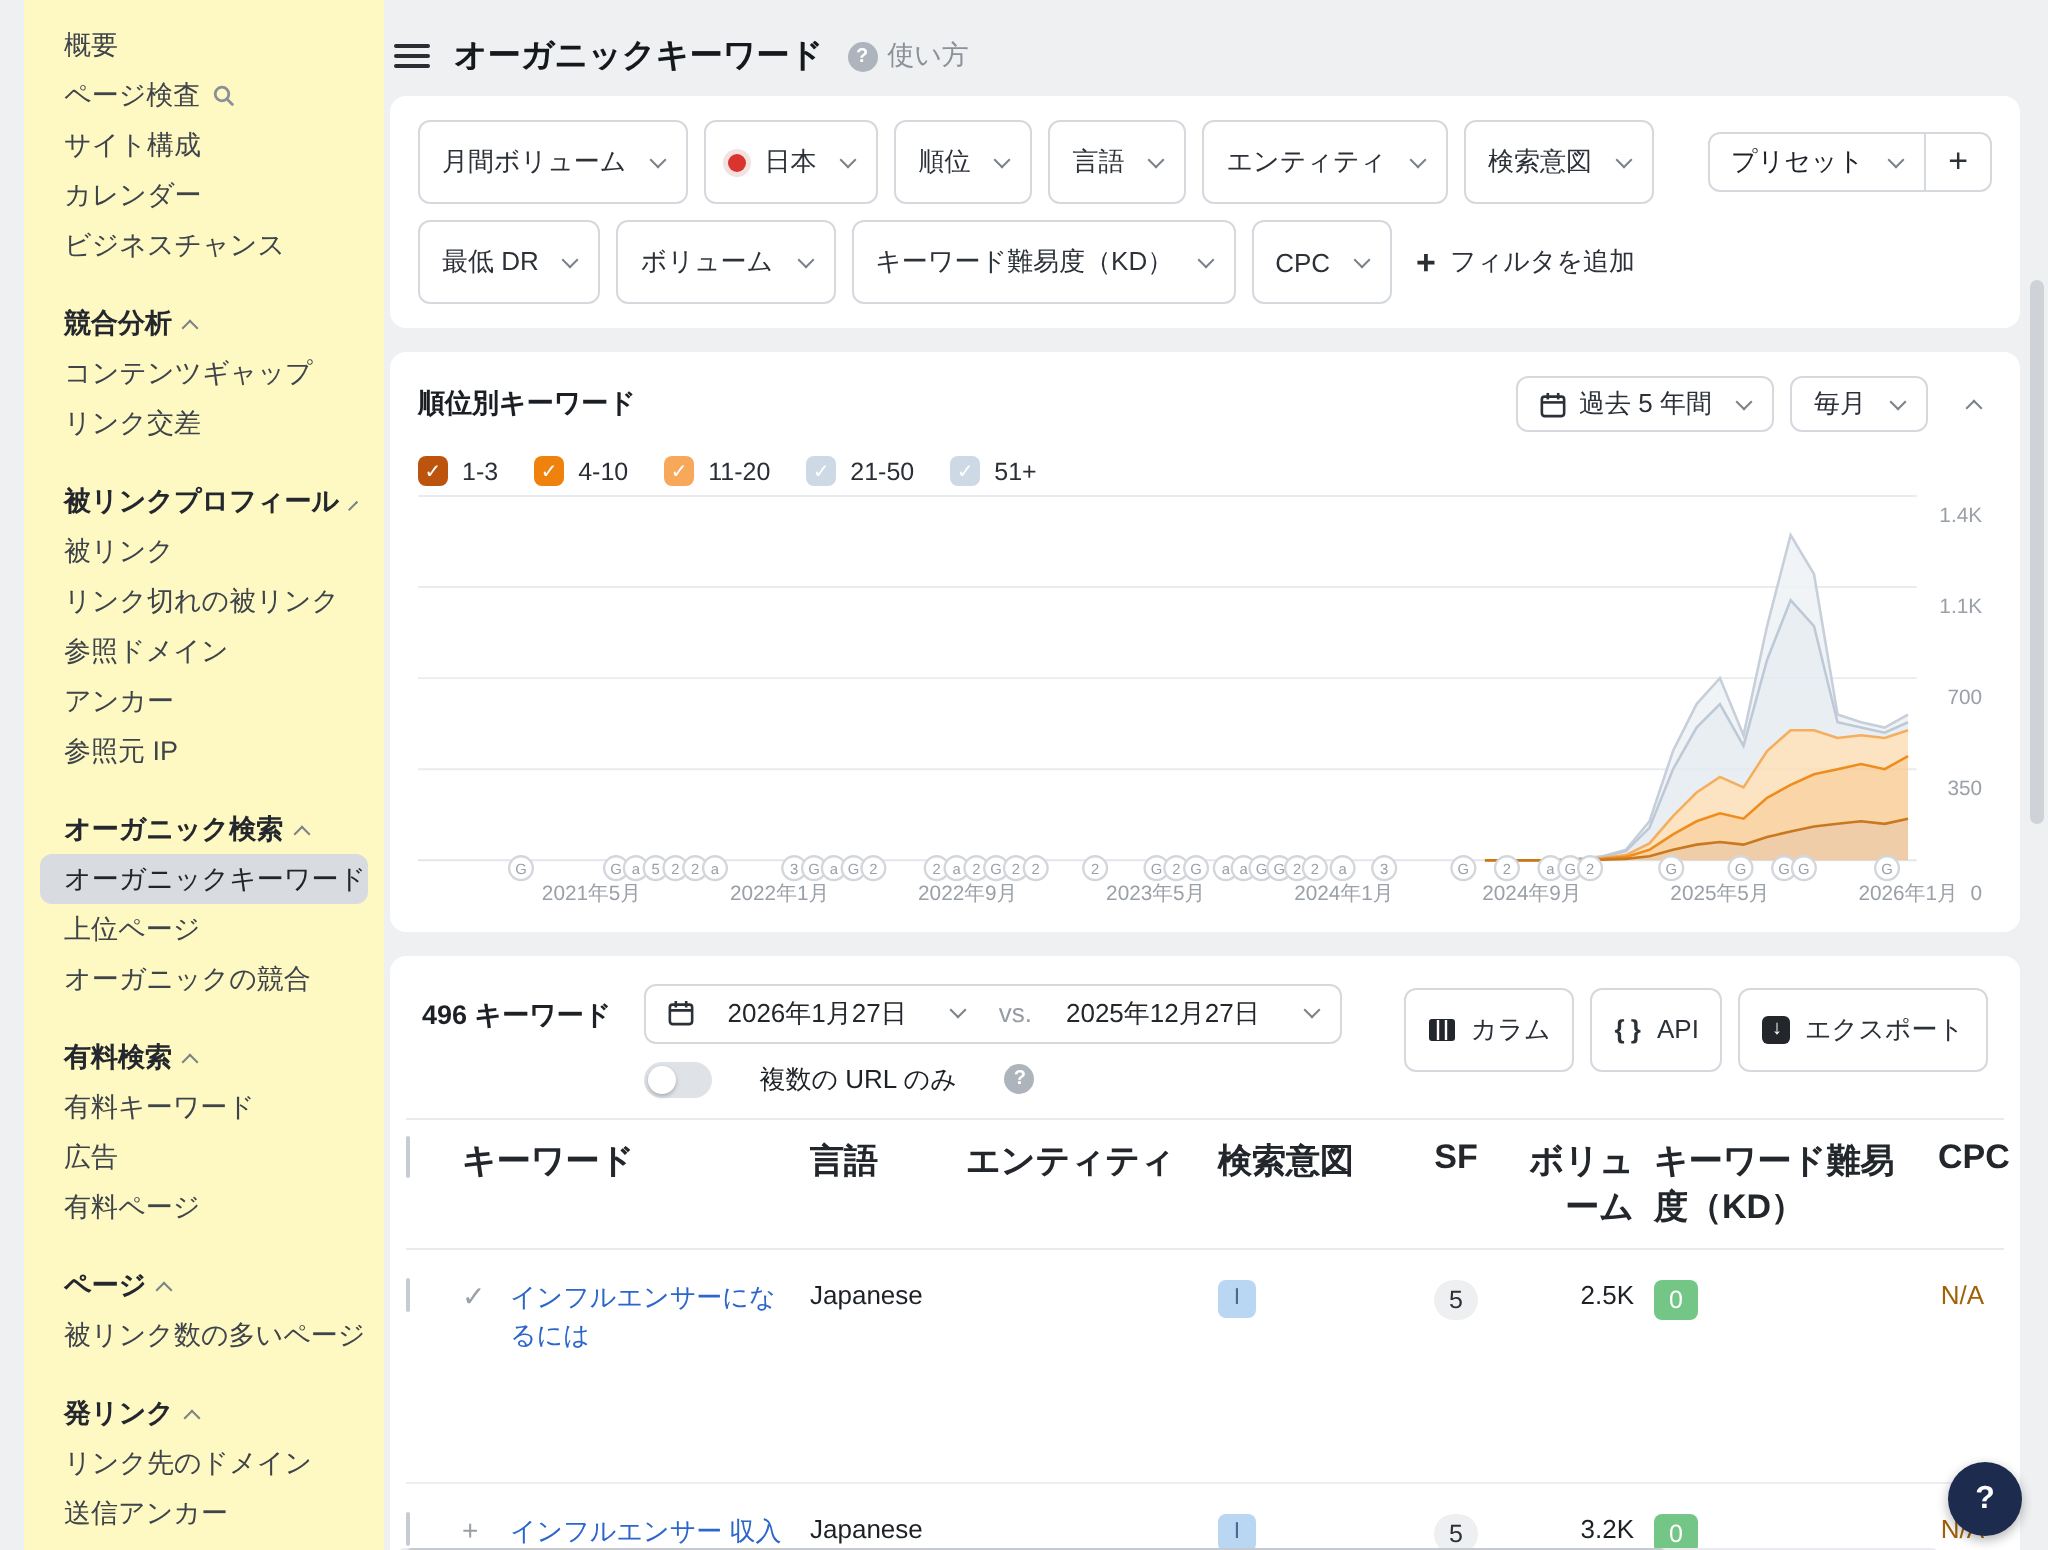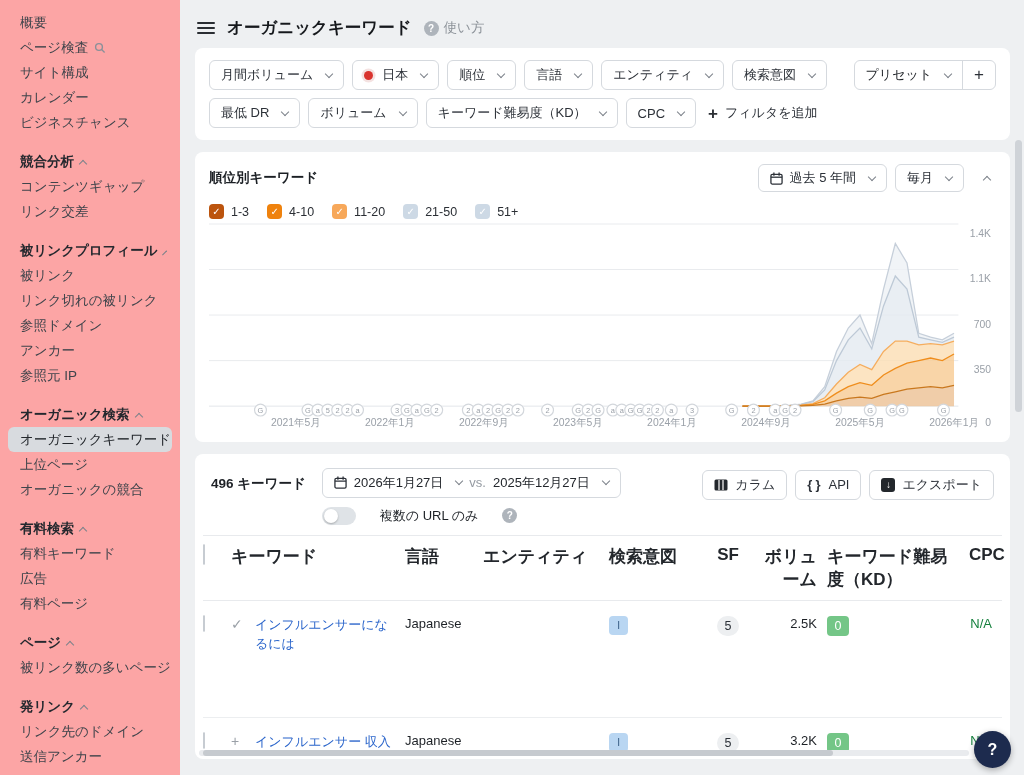--- a/index.html
+++ b/index.html
@@ -1,20 +1,20 @@
 <!DOCTYPE html>
 <html><head>
 <meta charset="utf-8">
 <style>
   * { margin:0; padding:0; box-sizing:border-box; }
   html,body { width:1024px; height:775px; overflow:hidden; }
   body { font-family:"Liberation Sans", sans-serif; background:#eef0f2; color:#1d2126; font-size:13px; }
 
   
-  .sidebar { position:fixed; left:0; top:0; width:180px; height:775px; background:#fca5a5; padding:10px 8px 0 8px; overflow:hidden; }
+  .sidebar { position:fixed; left:12px; top:0; width:180px; height:775px; background:#fef9c3; padding:10px 8px 0 8px; overflow:hidden; }
   .side-item { display:flex; align-items:center; gap:6px; height:25px; padding:0 12px; color:#3f444b; font-size:13.5px; border-radius:6px; cursor:pointer; white-space:nowrap; }
   .side-item.active { background:#d8dbdf; color:#22262b; }
   .side-header { display:flex; align-items:center; height:25px; margin-top:14px; padding:0 12px; font-weight:bold; color:#24282e; font-size:13.5px; white-space:nowrap; }
   .chev { display:inline-block; width:6px; height:6px; border-right:1.6px solid #7c828a; border-bottom:1.6px solid #7c828a; transform:rotate(45deg); margin-left:6px; margin-top:-3px; }
   .chev.up { transform:rotate(-135deg); margin-top:4px; }
 
   
   .main { margin-left:180px; padding:8px 14px 0 15px; }
   .topbar { height:40px; display:flex; align-items:center; gap:12px; padding:0 2px; }
   .hamburger { width:18px; display:flex; flex-direction:column; gap:3px; cursor:pointer; }
@@ -22,21 +22,21 @@
   .page-title { font-size:16.5px; font-weight:bold; color:#15181c; }
   .howto { display:flex; align-items:center; gap:5px; color:#8b9198; font-size:13.5px; cursor:pointer; }
   .qmark { width:15px; height:15px; border-radius:50%; background:#aeb4bb; color:#fff; font-size:10px; font-weight:bold; display:flex; align-items:center; justify-content:center; }
 
   .card { background:#fff; border-radius:8px; }
 
   
   .filter-card { padding:12px 14px; }
   .frow { display:flex; align-items:center; gap:8px; }
   .frow + .frow { margin-top:8px; }
-  .chip, .btn { display:inline-flex; align-items:center; gap:7px; height:30px; padding:0 11px; background:#fff; border:1px solid #d5d9de; border-radius:6px; font-size:13px; color:#2c3138; cursor:pointer; white-space:nowrap; }
+  .chip, .btn { display:inline-flex; align-items:center; gap:7px; height:42px; padding:0 11px; background:#fff; border:1px solid #d5d9de; border-radius:6px; font-size:13px; color:#2c3138; cursor:pointer; white-space:nowrap; }
   .flag-jp { width:9px; height:9px; border-radius:50%; background:#d9342e; box-shadow:0 0 0 2.5px #f4e2e1; margin-right:2px; }
   .preset-group { margin-left:auto; display:flex; align-items:stretch; border:1px solid #d5d9de; border-radius:6px; overflow:hidden; }
   .preset-group .seg { display:flex; align-items:center; gap:7px; padding:0 11px; height:28px; cursor:pointer; }
   .preset-group .seg + .seg { border-left:1px solid #d5d9de; font-size:17px; color:#2c3138; }
   .addfilter { display:flex; align-items:center; gap:7px; color:#2c3138; font-size:13px; cursor:pointer; padding:0 4px; }
   .plus-glyph { font-size:17px; font-weight:bold; color:#2b2f34; line-height:1; }
 
   
   .chart-card { margin-top:12px; padding:12px 14px 6px; }
   .chart-head { display:flex; align-items:center; }
@@ -47,21 +47,21 @@
   .legend { display:flex; align-items:center; gap:18px; margin:12px 0 4px; }
   .legend-item { display:flex; align-items:center; gap:7px; cursor:pointer; font-size:12.5px; color:#2b2f35; }
   .cbox { width:15px; height:15px; border-radius:4px; display:flex; align-items:center; justify-content:center; color:#fff; font-size:10px; }
   svg text { font-family:"Liberation Sans", sans-serif; }
 
   
   .table-card { margin-top:12px; height:305px; position:relative; overflow:hidden; padding:0 8px; }
   .ttoolbar { display:flex; align-items:flex-start; padding:14px 8px 10px; }
   .kw-count { font-weight:bold; font-size:13.5px; margin-top:7px; white-space:nowrap; }
   .date-block { margin-left:16px; }
-  .datepicker { display:inline-flex; align-items:center; gap:7px; height:30px; border:1px solid #d5d9de; border-radius:6px; padding:0 11px; cursor:pointer; font-size:13px; color:#23272c; }
+  .datepicker { display:inline-flex; align-items:center; gap:17px; height:30px; border:1px solid #d5d9de; border-radius:6px; padding:0 11px; cursor:pointer; font-size:13px; color:#23272c; }
   .vs { color:#959ba2; }
   .toggle-row { display:flex; align-items:center; gap:24px; margin-top:9px; }
   .toggle { width:34px; height:18px; border-radius:9px; background:#dfe3e7; position:relative; cursor:pointer; }
   .toggle .knob { position:absolute; left:2px; top:2px; width:14px; height:14px; border-radius:50%; background:#fff; box-shadow:0 1px 2px rgba(0,0,0,.25); }
   .tbuttons { margin-left:auto; display:flex; gap:8px; margin-top:2px; }
   .icon-cal, .icon-cols { display:inline-block; }
   .braces { font-weight:bold; font-size:13px; letter-spacing:1px; }
   .export-ic { width:14px; height:14px; background:#23272c; border-radius:3px; color:#fff; font-size:10px; display:flex; align-items:center; justify-content:center; }
 
   .tgrid { display:grid; grid-template-columns:28px 24px 150px 78px 126px 106px 36px 76px 142px 1fr; align-items:start; }
@@ -69,21 +69,21 @@
   .trow { border-bottom:1px solid #eceef0; height:117px; padding-top:15px; font-size:13px; }
   .cell { padding-right:10px; }
   .c-right { text-align:right; }
   .c-center { text-align:center; }
   .kw-link { color:#2c66cb; cursor:pointer; word-break:break-all; line-height:1.45; display:inline-block; width:140px; }
   .row-ic { color:#9aa0a7; font-size:14px; }
   .checkbox { width:14px; height:14px; border:1px solid #c7ccd2; border-radius:3px; background:#fff; cursor:pointer; }
   .badge-intent { display:inline-flex; width:19px; height:19px; border-radius:4px; background:#b9d6f2; color:#466a90; font-size:11.5px; align-items:center; justify-content:center; }
   .pill-sf { display:inline-flex; min-width:22px; height:20px; border-radius:10px; background:#edeff1; color:#2c3138; align-items:center; justify-content:center; padding:0 6px; font-size:12.5px; }
   .badge-kd { display:inline-flex; min-width:22px; height:20px; border-radius:4px; background:#74c687; color:#fff; align-items:center; justify-content:center; padding:0 6px; font-size:12.5px; }
-  .na { color:#15803d; }
+  .na { color:#a16207; }
 
   .hscrollbar { position:absolute; bottom:3px; left:4px; width:770px; height:6px; background:#e9ebee; border-radius:3px; }
   .hscrollbar .thumb { position:absolute; left:4px; top:0; width:630px; height:6px; background:#c6cacf; border-radius:3px; }
   .vscrollbar { position:fixed; right:2px; top:140px; width:7px; height:272px; background:#cfd3d8; border-radius:4px; }
 
   .help-fab { position:fixed; right:13px; bottom:7px; width:37px; height:37px; border-radius:50%; background:#1d2b4e; color:#fff; font-size:16px; font-weight:bold; display:flex; align-items:center; justify-content:center; cursor:pointer; box-shadow:0 2px 6px rgba(0,0,0,.3); }
 </style>
 </head>
 <body>
 

